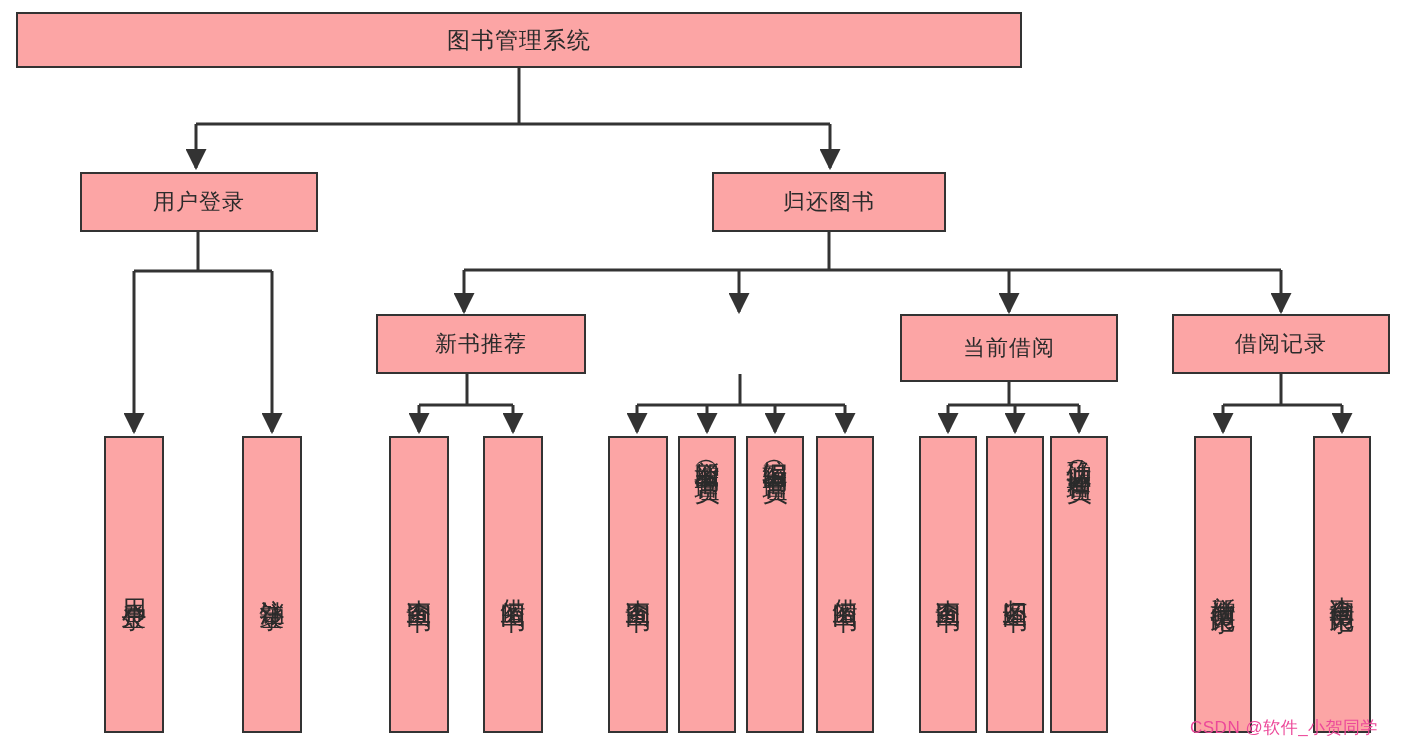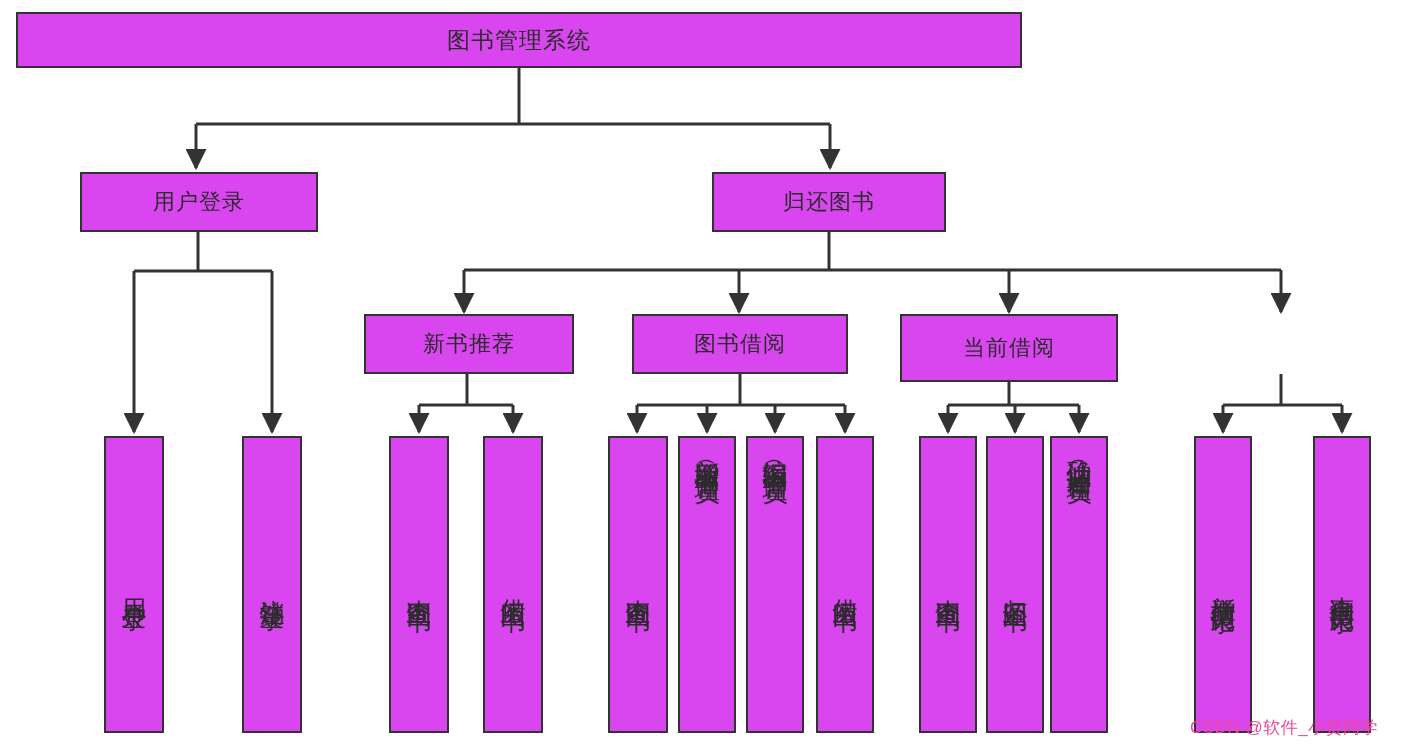--- a/index.html
+++ b/index.html
@@ -22,21 +22,21 @@
     left: 0;
     top: 0;
     width: 1405px;
     height: 747px;
     pointer-events: none;
   }
   .node {
     position: absolute;
     box-sizing: border-box;
     border: 2px solid #333333;
-    background: #d946ef;
+    background: #fca5a5;
     display: flex;
     align-items: center;
     justify-content: center;
     color: #2b2b2b;
   }
   .node .lbl {
     display: block;
     text-align: center;
     line-height: 1.05;
     color: #2b2b2b;
@@ -137,29 +137,29 @@
     <span class="lbl">图书管理系统</span>
   </div>
 
   <div class="node h" style="left:80px; top:172px; width:238px; height:60px;">
     <span class="lbl">用户登录</span>
   </div>
   <div class="node h" style="left:712px; top:172px; width:234px; height:60px;">
     <span class="lbl">归还图书</span>
   </div>
 
-  <div class="node h" style="left:364px; top:314px; width:210px; height:60px;">
+  <div class="node h" style="left:376px; top:314px; width:210px; height:60px;">
     <span class="lbl">新书推荐</span>
-  </div>
-  <div class="node h" style="left:632px; top:314px; width:216px; height:60px;">
-    <span class="lbl">图书借阅</span>
   </div>
   <div class="node h" style="left:900px; top:314px; width:218px; height:68px;">
     <span class="lbl">当前借阅</span>
   </div>
+  <div class="node h" style="left:1172px; top:314px; width:218px; height:60px;">
+    <span class="lbl">借阅记录</span>
+  </div>
 
   <div class="node v mid" style="left:104px; top:436px; width:60px; height:297px;">
     <span class="lbl">用户登录</span>
   </div>
   <div class="node v mid" style="left:242px; top:436px; width:60px; height:297px;">
     <span class="lbl">注销登录</span>
   </div>
 
   <div class="node v mid" style="left:389px; top:436px; width:60px; height:297px;">
     <span class="lbl">查询图书</span>

